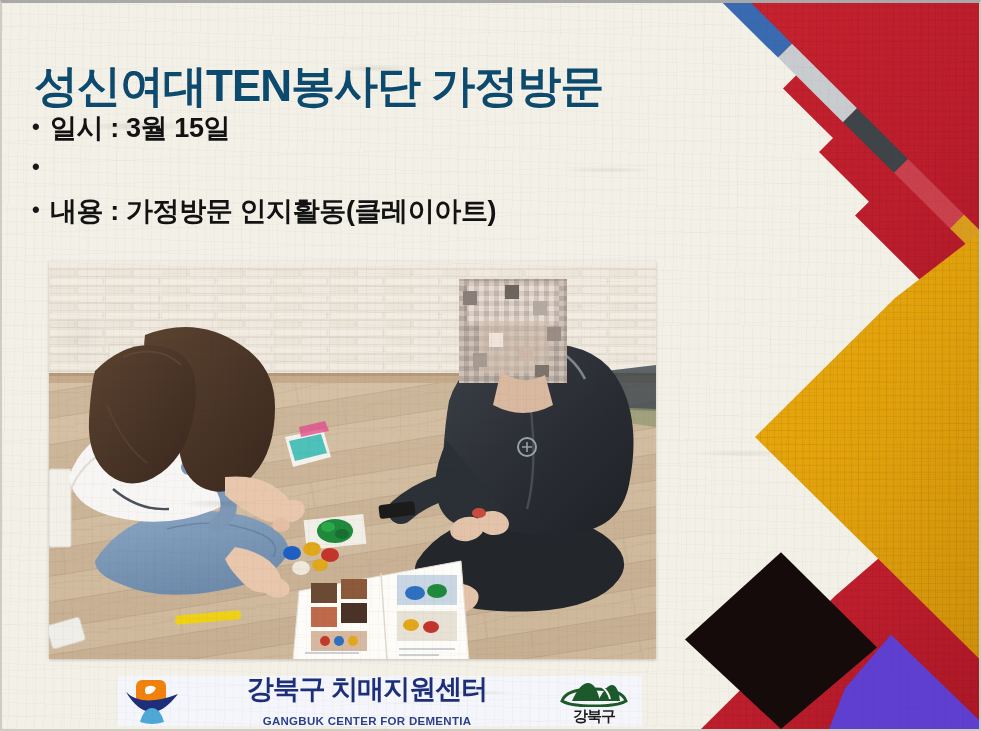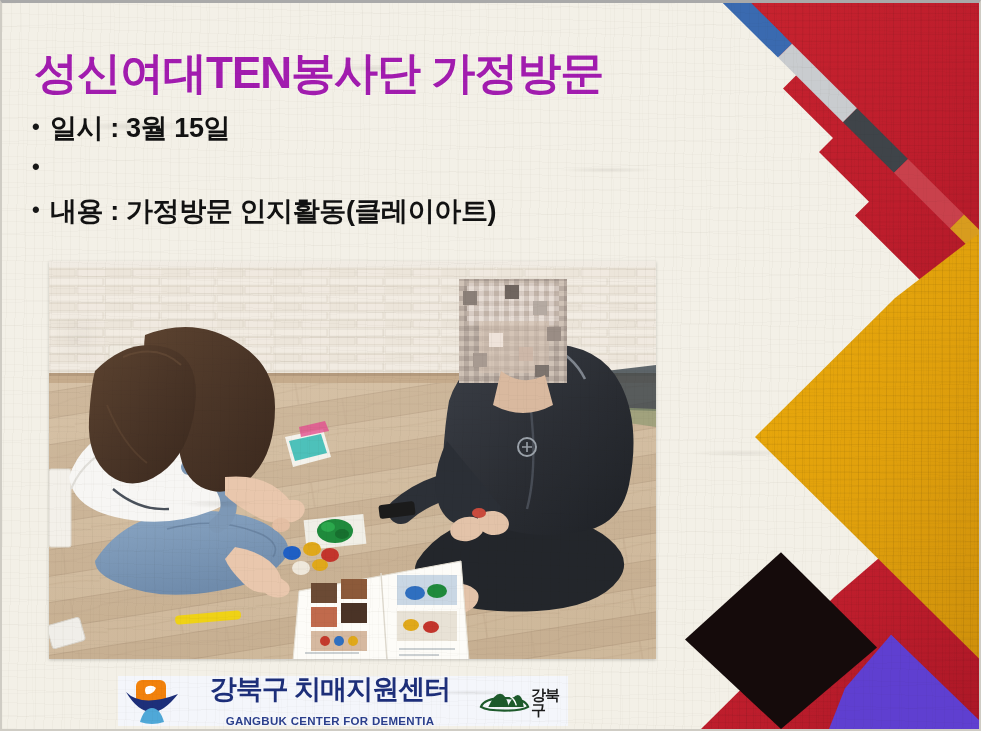--- a/index.html
+++ b/index.html
@@ -47,26 +47,26 @@
       radial-gradient(ellipse 70px 4px at 48% 95%, rgba(110,105,95,.4), rgba(0,0,0,0) 70%);
     mix-blend-mode:multiply;
   }
 
   
   .deco{position:absolute;top:0;right:0;width:320px;height:100%;z-index:5;}
   .deco svg{display:block;width:100%;height:100%;}
 
   
   .title{
-    position:absolute;left:32px;top:12px;
+    position:absolute;left:32px;top:25px;
     z-index:20;
     font-size:44px;
     font-weight:700;
     letter-spacing:-1px;
-    color:#a21caf;
+    color:#0c4a6e;
     white-space:nowrap;
     text-shadow:0 1px 0 rgba(255,255,255,.35);
     text-align:center;
   }
 
   
   .bullets{
     position:absolute;left:30px;top:112px;
     z-index:20;
     margin:0;padding:0;list-style:none;
@@ -95,21 +95,21 @@
     overflow:hidden;
     background:#cdbfae;
     box-shadow:0 1px 3px rgba(0,0,0,.20);
   }
   .photo svg{display:block;width:100%;height:100%;}
 
   
   .logo-bar{
     position:absolute;
     left:116px;top:673px;
-    width:450px;height:50px;
+    width:524px;height:50px;
     z-index:25;
     background:#f4f6fb;
     display:flex;align-items:center;
     padding:0 6px;
     box-sizing:border-box;
   }
   .logo-mark{flex:0 0 auto;width:56px;height:46px;}
   .logo-mark svg{display:block;width:100%;height:100%;}
   .logo-words{
     flex:1 1 auto;
@@ -120,21 +120,21 @@
   .logo-kr{
     font-size:27px;font-weight:700;color:#1d2f7a;
     letter-spacing:-1px;line-height:1.05;white-space:nowrap;
   }
   .logo-en{
     font-size:11.5px;font-weight:700;color:#2b3f8c;
     letter-spacing:.3px;line-height:1.1;white-space:nowrap;margin-top:12px;
   }
   .gangbuk-emblem{
     flex:0 0 auto;width:84px;height:46px;
-    display:flex;flex-direction:row;align-items:center;justify-content:center;
+    display:flex;flex-direction:column;align-items:center;justify-content:center;
   }
   .gangbuk-emblem svg{display:block;width:72px;height:28px;}
   .gangbuk-label{
     font-size:15px;font-weight:700;color:#1c1c1c;
     letter-spacing:-1px;line-height:1;margin-top:1px;
   }
 </style>
 </head>
 <body>
 

